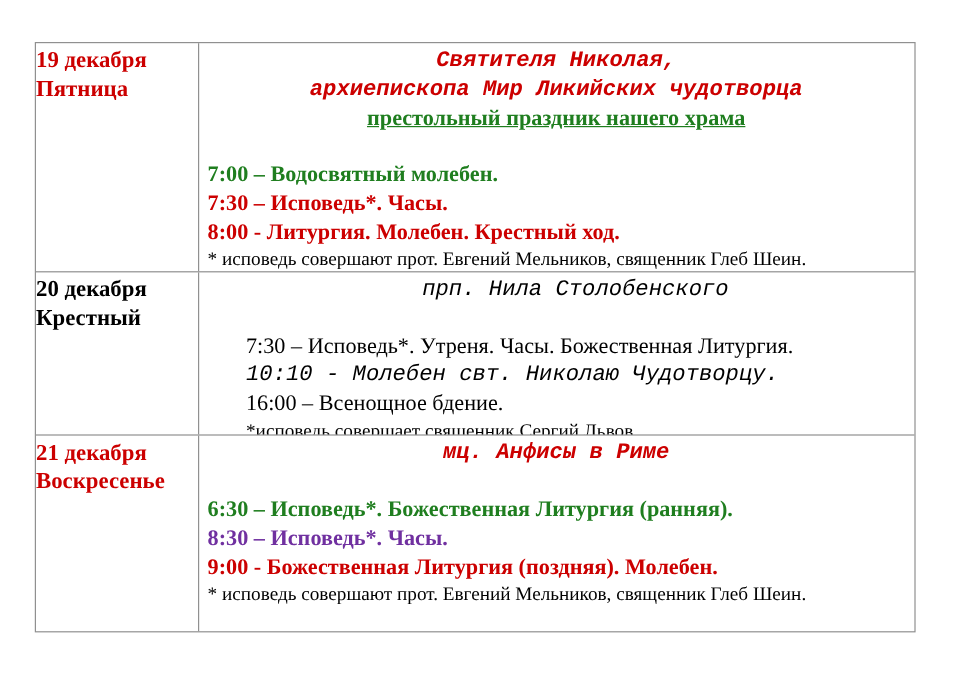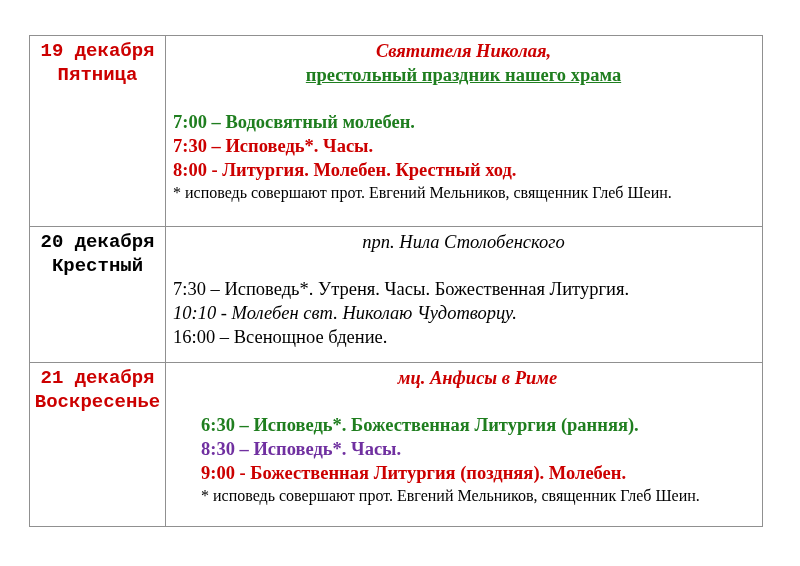--- a/index.html
+++ b/index.html
@@ -14,80 +14,80 @@
     position: absolute;
     left: 29px; top: 35px;
     width: 734px;
     border: 1.5px solid var(--border, #909090);
     box-sizing: border-box;
     background: #fff;
   }
   .row { display: flex; box-sizing: border-box; }
   .row + .row { border-top: 1.5px solid var(--border, #909090); }
   .row-1 { height: 190px; }
-  .row-2 { height: 136px; }
-  .row-3 { height: 164px; gap: 28px; }
+  .row-2 { height: 136px; gap: 32px; }
+  .row-3 { height: 164px; }
   .cell { box-sizing: border-box; overflow: hidden; }
   .cell-date {
     width: 136px;
     border-right: 1.5px solid var(--border, #909090);
-    text-align: center;
     padding-top: 3px;
     flex: none;
-    font-family: Liberation Mono, monospace;
   }
   .cell-main {
     flex: 1;
     padding: 3px 8px 0 7px;
   }
   .ln { line-height: 24px; font-size: 18.5px; white-space: nowrap; }
   .date-line { font-size: 19px; font-weight: bold; line-height: 24px; }
   .c  { text-align: center; }
   .b  { font-weight: bold; }
-  .i  { font-style: italic; }
+  .i  { font-style: italic; font-family: Liberation Mono, monospace; }
   .u  { text-decoration: underline; }
   .red    { color: var(--red, #cc0000); }
   .green  { color: var(--green, #1f7e1f); }
   .purple { color: var(--purple, #7030a0); }
   .black  { color: var(--black, #000000); }
   .fn { font-size: 16px; line-height: 22px; white-space: nowrap; }
   .spacer { height: 23px; }
 </style>
 </head>
 <body style="--red: #cc0000; --green: #1f7e1f; --purple: #7030a0; --black: #000000; --border: #909090;">
 
 <div class="schedule-table">
 
   <div class="row row-1">
     <div class="cell cell-date">
       <div class="date-line red">19 декабря</div>
       <div class="date-line red">Пятница</div>
     </div>
     <div class="cell cell-main">
       <div class="ln c b i red">Святителя Николая,</div>
+      <div class="ln c b i red">архиепископа Мир Ликийских чудотворца</div>
       <div class="ln c b u green">престольный праздник нашего храма</div>
       <div class="spacer"></div>
       <div class="ln b green">7:00 – Водосвятный молебен.</div>
       <div class="ln b red">7:30 – Исповедь*. Часы.</div>
       <div class="ln b red">8:00 - Литургия. Молебен. Крестный ход.</div>
       <div class="fn black">* исповедь совершают прот. Евгений Мельников, священник Глеб Шеин.</div>
     </div>
   </div>
 
   <div class="row row-2">
     <div class="cell cell-date">
       <div class="date-line black">20 декабря</div>
       <div class="date-line black">Крестный</div>
     </div>
     <div class="cell cell-main">
       <div class="ln c i black">прп. Нила Столобенского</div>
       <div class="spacer"></div>
       <div class="ln black">7:30 – Исповедь*. Утреня. Часы. Божественная Литургия.</div>
       <div class="ln i black">10:10 - Молебен свт. Николаю Чудотворцу.</div>
       <div class="ln black">16:00 – Всенощное бдение.</div>
+      <div class="fn black">*исповедь совершает священник Сергий Львов</div>
     </div>
   </div>
 
   <div class="row row-3">
     <div class="cell cell-date">
       <div class="date-line red">21 декабря</div>
       <div class="date-line red">Воскресенье</div>
     </div>
     <div class="cell cell-main">
       <div class="ln c b i red">мц. Анфисы в Риме</div>

